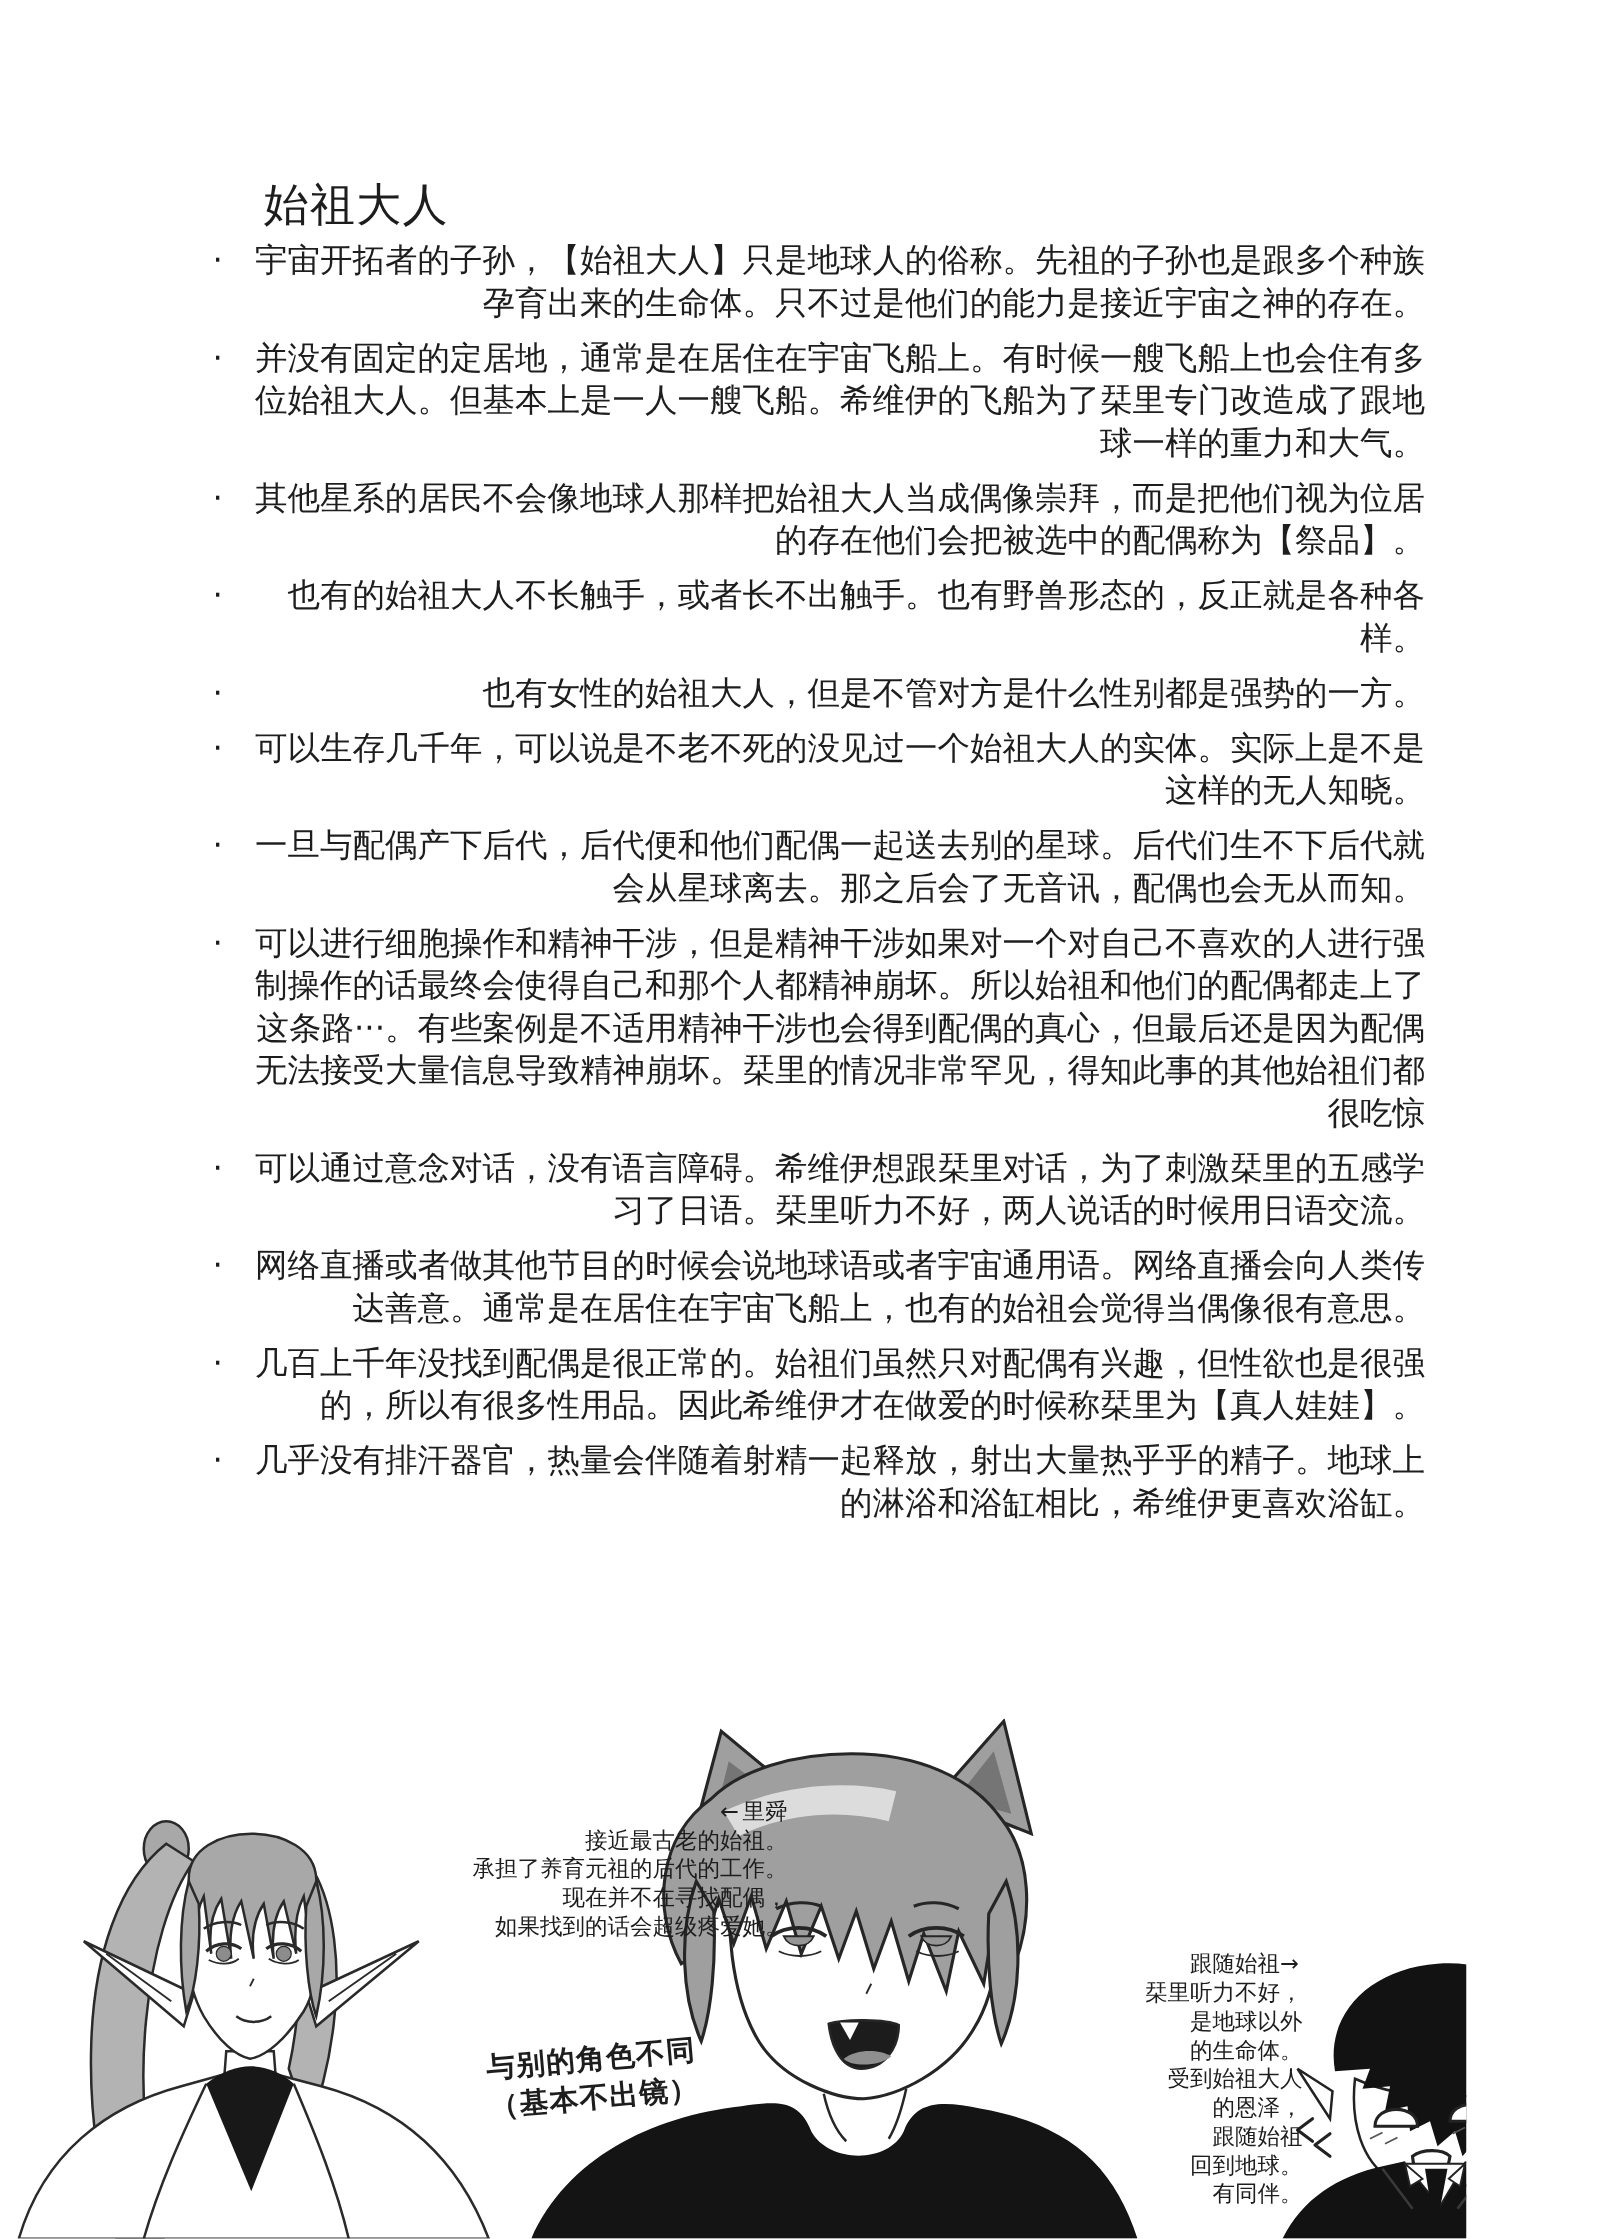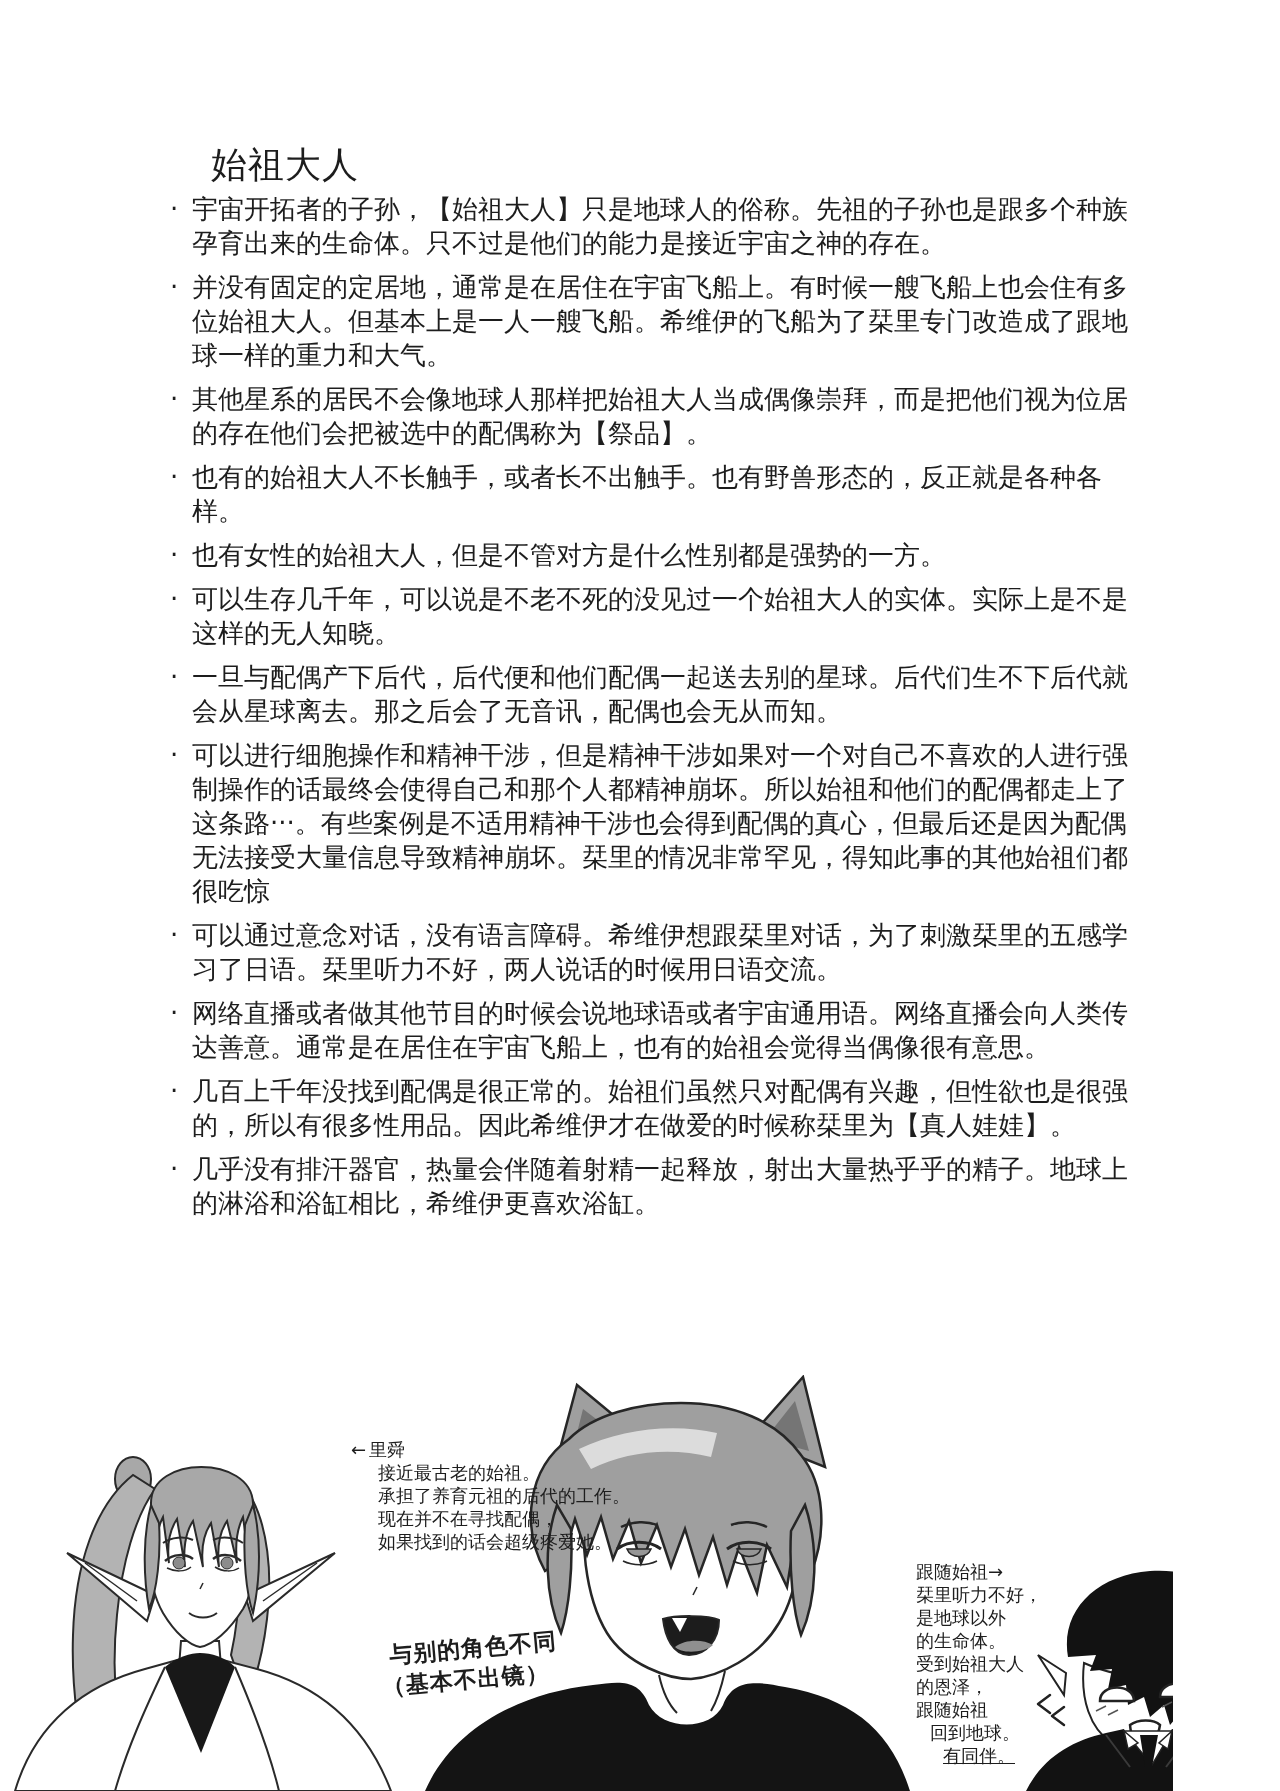--- a/index.html
+++ b/index.html
@@ -4,20 +4,21 @@
 <style>
   html,body{margin:0;padding:0;background:#ffffff;}
   .page{
     position:relative;
     width:1173px;
     height:1791px;
     background:#ffffff;
     overflow:hidden;
     font-family:"DejaVu Sans","Liberation Sans",sans-serif;
     color:#1d1d1d;
+    text-align:right;
   }
   .title{
     position:absolute;
     left:211px;
     top:144px;
     font-size:36px;
     line-height:42px;
     font-weight:normal;
     letter-spacing:1px;
   }
@@ -45,21 +46,21 @@
   }
   .ann{
     position:absolute;
     font-size:18px;
     line-height:23px;
     white-space:nowrap;
   }
   .ann .head{margin-left:-27px;}
   .ann .arrow{display:inline-block;margin-right:3px;}
   .ind-1{padding-left:14px;}
-  .ind-2{padding-left:27px;text-decoration:underline;}
+  .ind-2{padding-left:27px;}
   .bold-note{
     position:absolute;
     left:378px;
     top:1641px;
     font-size:23px;
     line-height:31px;
     font-weight:bold;
     letter-spacing:1px;
     transform:rotate(-5deg);
     transform-origin:left top;

